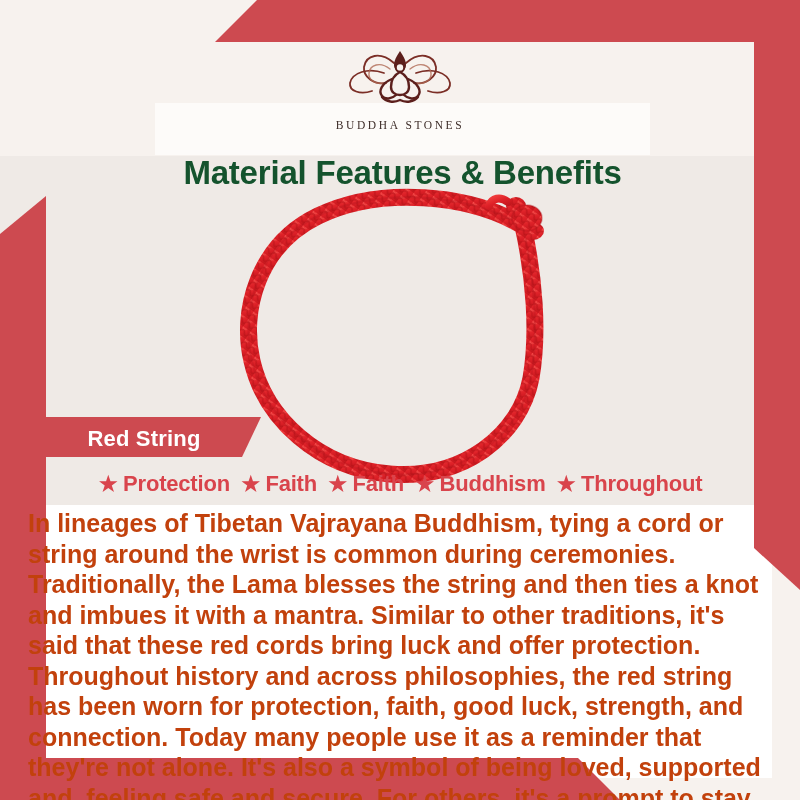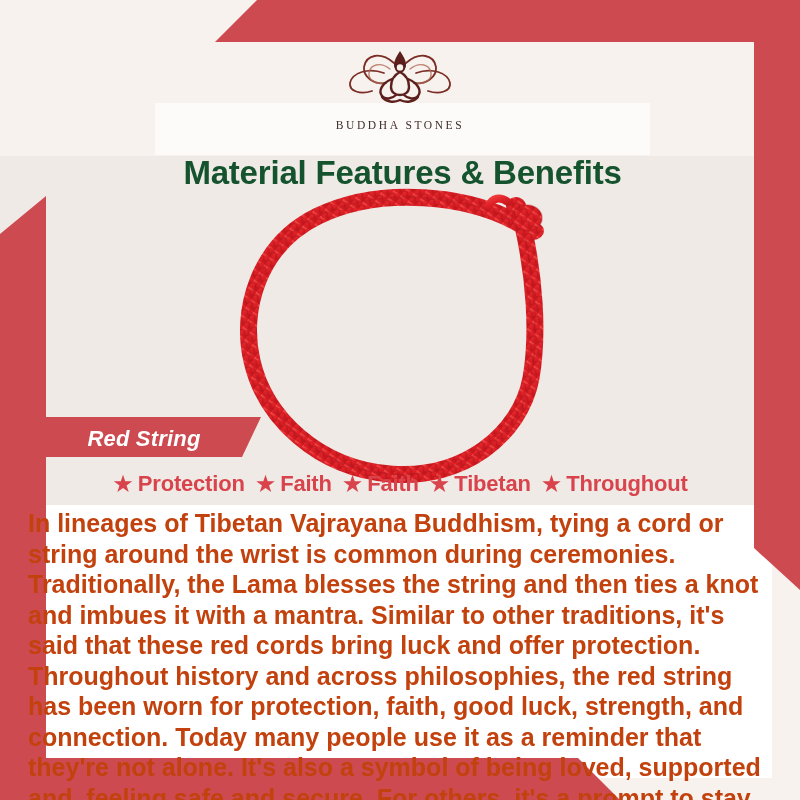--- a/index.html
+++ b/index.html
@@ -82,21 +82,20 @@
     position:absolute;top:417px;left:46px;width:215px;height:40px;
     background:#cd4a50;
     clip-path:polygon(0 0, 215px 0, 196px 40px, 0 40px);
     z-index:9;
   }
   .label-text{
     position:absolute;top:417px;left:46px;width:196px;height:44px;
     display:flex;align-items:center;justify-content:center;
     color:#ffffff;font-size:22px;font-weight:bold;letter-spacing:0.2px;
     z-index:10;
-    font-style:italic;
   }
 
   
   .benefits{
     position:absolute;top:463px;left:30px;width:740px;height:42px;
     display:flex;align-items:center;justify-content:center;
     gap:10px;z-index:9;
   }
   .benefit{
     display:flex;align-items:center;gap:4px;
@@ -205,21 +204,21 @@
     <div class="benefit">
       <span class="star">★</span>
       <span class="blabel">Faith</span>
     </div>
     <div class="benefit">
       <span class="star">★</span>
       <span class="blabel">Faith</span>
     </div>
     <div class="benefit">
       <span class="star">★</span>
-      <span class="blabel">Tibetan</span>
+      <span class="blabel">Buddhism</span>
     </div>
     <div class="benefit">
       <span class="star">★</span>
       <span class="blabel">Throughout</span>
     </div>
   </div>
 
   <div class="copy-bg"></div>
   <div class="copy">In lineages of Tibetan Vajrayana Buddhism, tying a cord or string around the wrist is common during ceremonies. Traditionally, the Lama blesses the string and then ties a knot and imbues it with a mantra. Similar to other traditions, it's said that these red cords bring luck and offer protection. Throughout history and across philosophies, the red string has been worn for protection, faith, good luck, strength, and connection. Today many people use it as a reminder that they're not alone. It's also a symbol of being loved, supported and, feeling safe and secure. For others, it's a prompt to stay positive while facing any adversity.</div>
 

